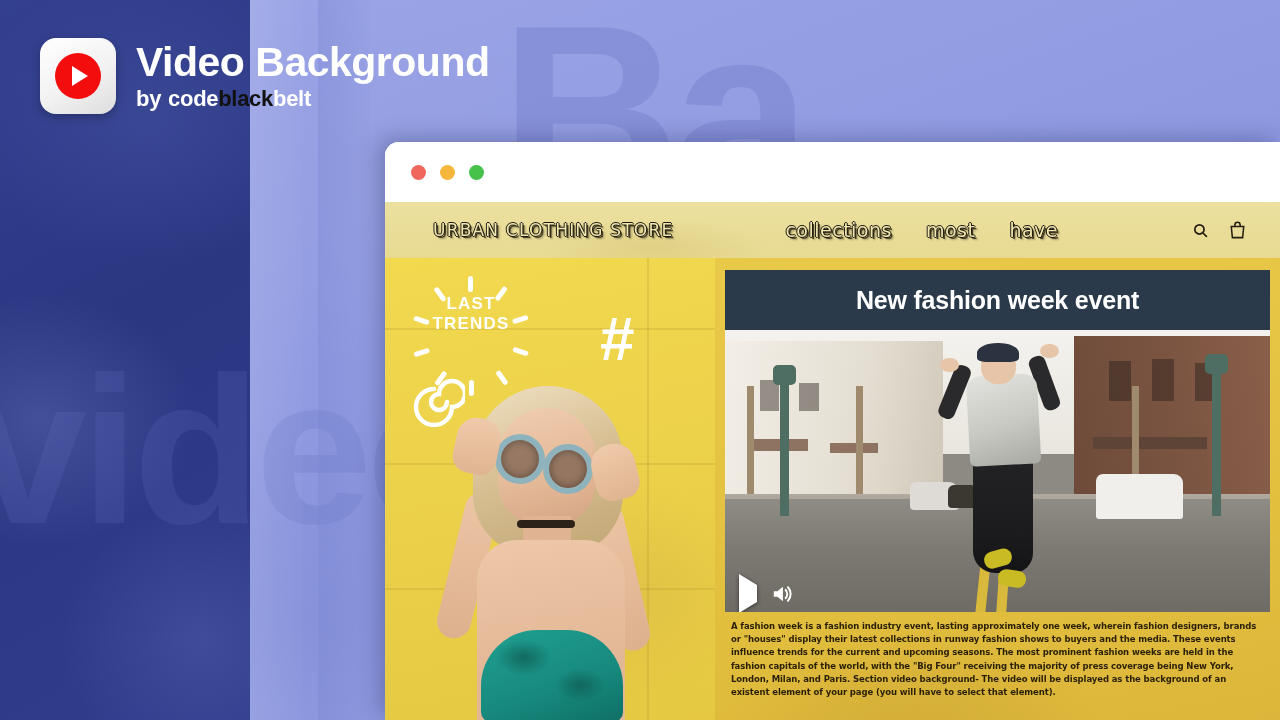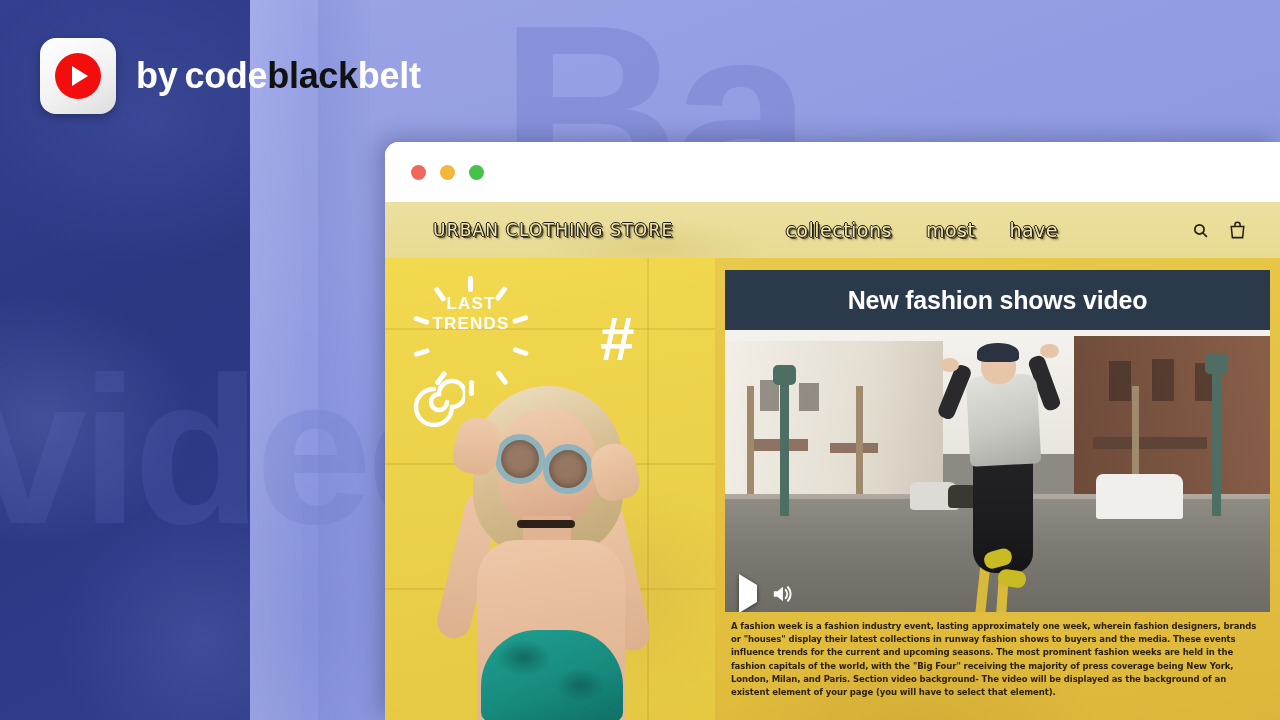--- a/index.html
+++ b/index.html
@@ -63,21 +63,21 @@
     width:0; height:0; margin-left:4px;
     border-left:16px solid #fff;
     border-top:10px solid transparent;
     border-bottom:10px solid transparent;
   }
   .head-txt { line-height:1; }
   #app-title {
     font-size:41px; font-weight:700; color:#ffffff; letter-spacing:-.5px;
     display:block; margin-bottom:5px;
   }
-  #byline { font-size:36px; font-weight:700; color:#ffffff; letter-spacing:-.3px; }
+  #byline { font-size:22px; font-weight:700; color:#ffffff; letter-spacing:-.3px; }
   #byline .by { font-weight:700; margin-right:7px; }
   #byline .b-code { color:#ffffff; }
   #byline .b-black { color:#111111; }
   #byline .b-belt { color:#ffffff; }
 
   
   #promo-copy { position:absolute; left:40px; top:255px; width:345px; z-index:6; }
   #promo-heading {
     font-size:38px; font-weight:700; color:#ffffff;
     line-height:1.17; letter-spacing:-.6px; margin-bottom:30px;
@@ -287,20 +287,21 @@
   <div class="bg-vstripe s2"></div>
 </div>
 
 <div id="header">
   <div id="logo-badge">
     <div id="play-circle">
       <div class="tri"></div>
     </div>
   </div>
   <div class="head-txt">
+    <span id="app-title">Video Background</span>
     <div id="byline">
       <span class="by">by</span><span class="b-code">code</span><span class="b-black">black</span><span class="b-belt">belt</span>
     </div>
   </div>
 </div>
 
 <div id="promo-copy">
 </div>
 
 <div id="browser-window">
@@ -367,21 +368,21 @@
       <div class="glass r"></div>
       <div class="fig fig-neck"></div>
       <div class="choker"></div>
       <div class="fig fig-chest"></div>
       <div class="fig fig-top"></div>
       <div class="fig fig-hand lh"></div>
       <div class="fig fig-hand rh"></div>
     </div>
 
     <div id="content-col">
-      <div id="video-card-title">New fashion shows video</div>
+      <div id="video-card-title">New fashion week event</div>
 
       <div id="video-frame">
         <div class="sky"></div>
         <div class="bldg-l">
           <div class="awning" style="left:12%;top:56%;width:26%;height:7%;"></div>
           <div class="awning" style="left:48%;top:58%;width:22%;height:6%;"></div>
           <div class="win" style="left:16%;top:22%;width:9%;height:18%;"></div>
           <div class="win" style="left:34%;top:24%;width:9%;height:16%;"></div>
         </div>
         <div class="bldg-r">

